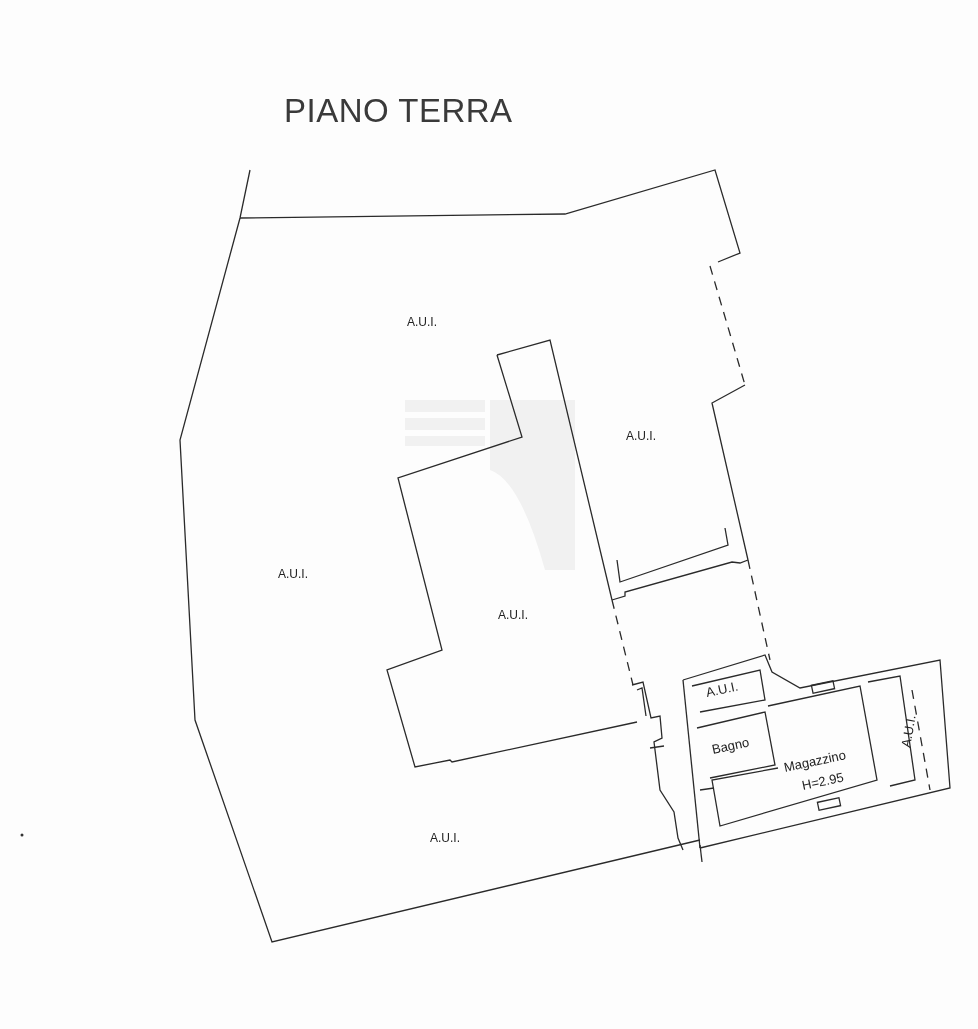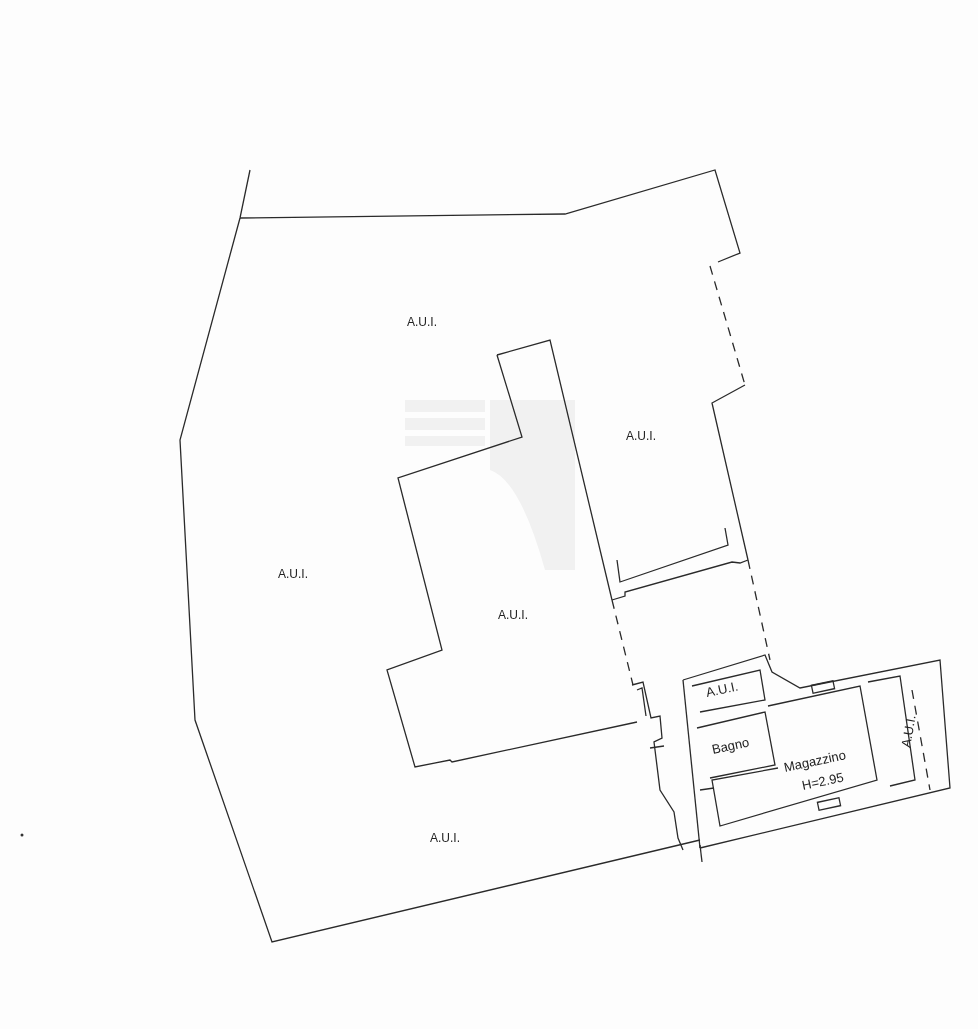--- a/index.html
+++ b/index.html
@@ -10,20 +10,21 @@
   .wall { fill: none; stroke: #2a2a2a; stroke-width: 1.3; }
   .dash { fill: none; stroke: #2a2a2a; stroke-width: 1.3; stroke-dasharray: 9 7; }
   .lbl { font-family: "Liberation Sans", sans-serif; fill: #222; font-size: 12px; }
   .lbl-md { font-family: "Liberation Sans", sans-serif; fill: #222; font-size: 13px; }
   .watermark { fill: #f1f1f1; }
 </style>
 </head>
 <body>
 
 <div class="page">
+  <div class="title">PIANO TERRA</div>
 
   <svg width="978" height="1029" viewBox="0 0 978 1029">
 
     <g>
       <rect class="watermark" x="405" y="400" width="80" height="12"></rect>
       <rect class="watermark" x="405" y="418" width="80" height="12"></rect>
       <rect class="watermark" x="405" y="436" width="80" height="10"></rect>
       <path class="watermark" d="M490 400 L575 400 L575 570 L545 570 Q520 480 490 470 Z"></path>
     </g>
 

